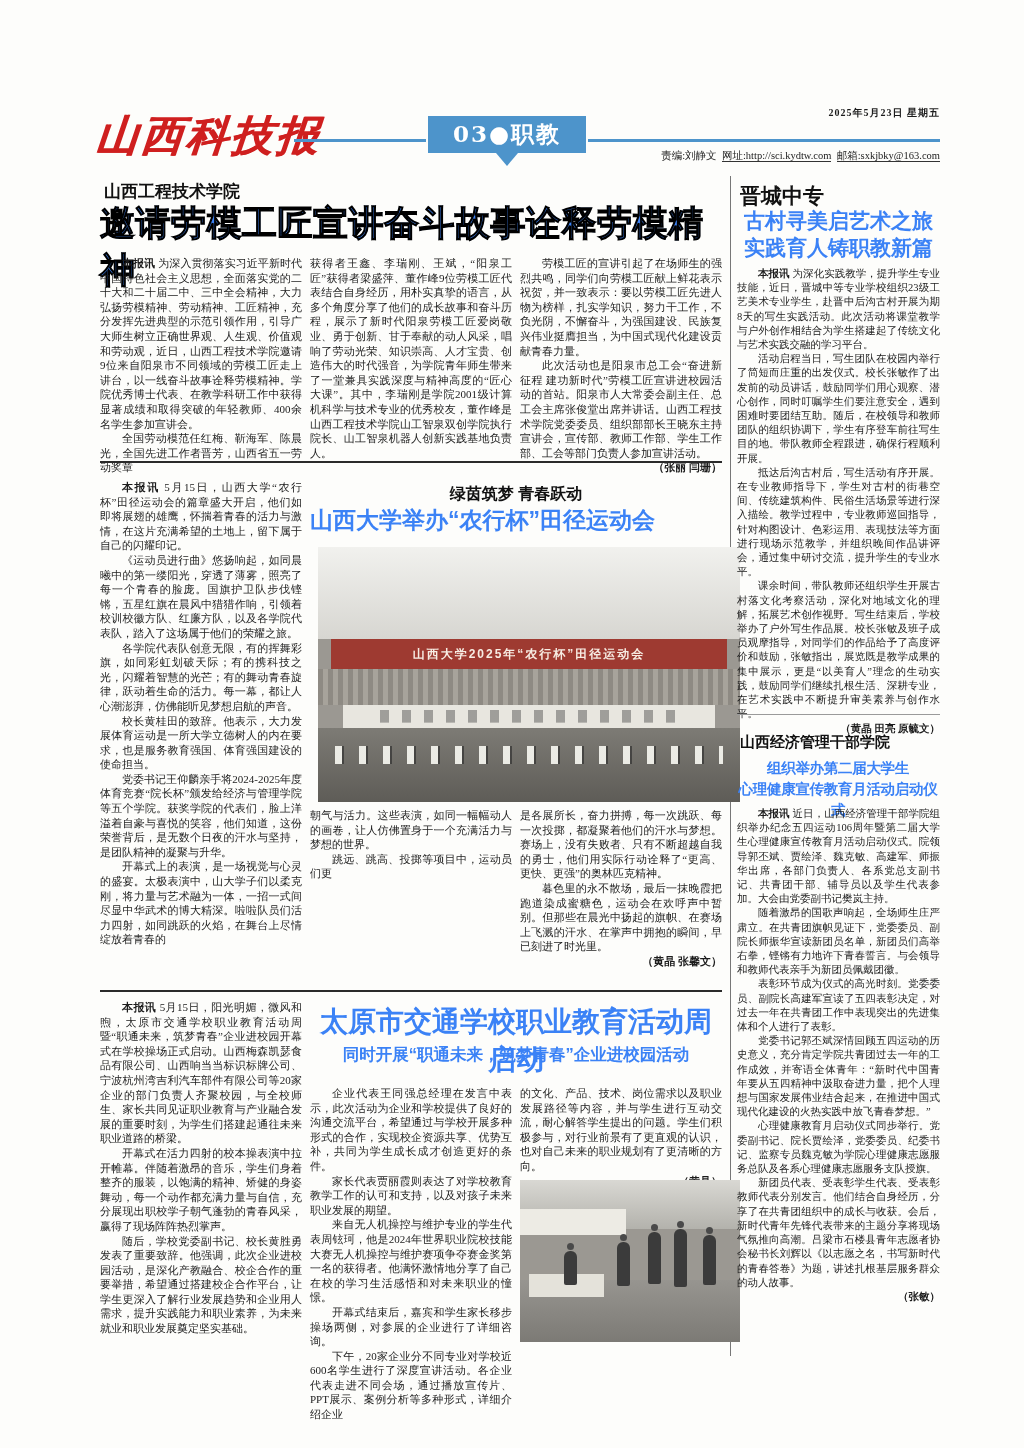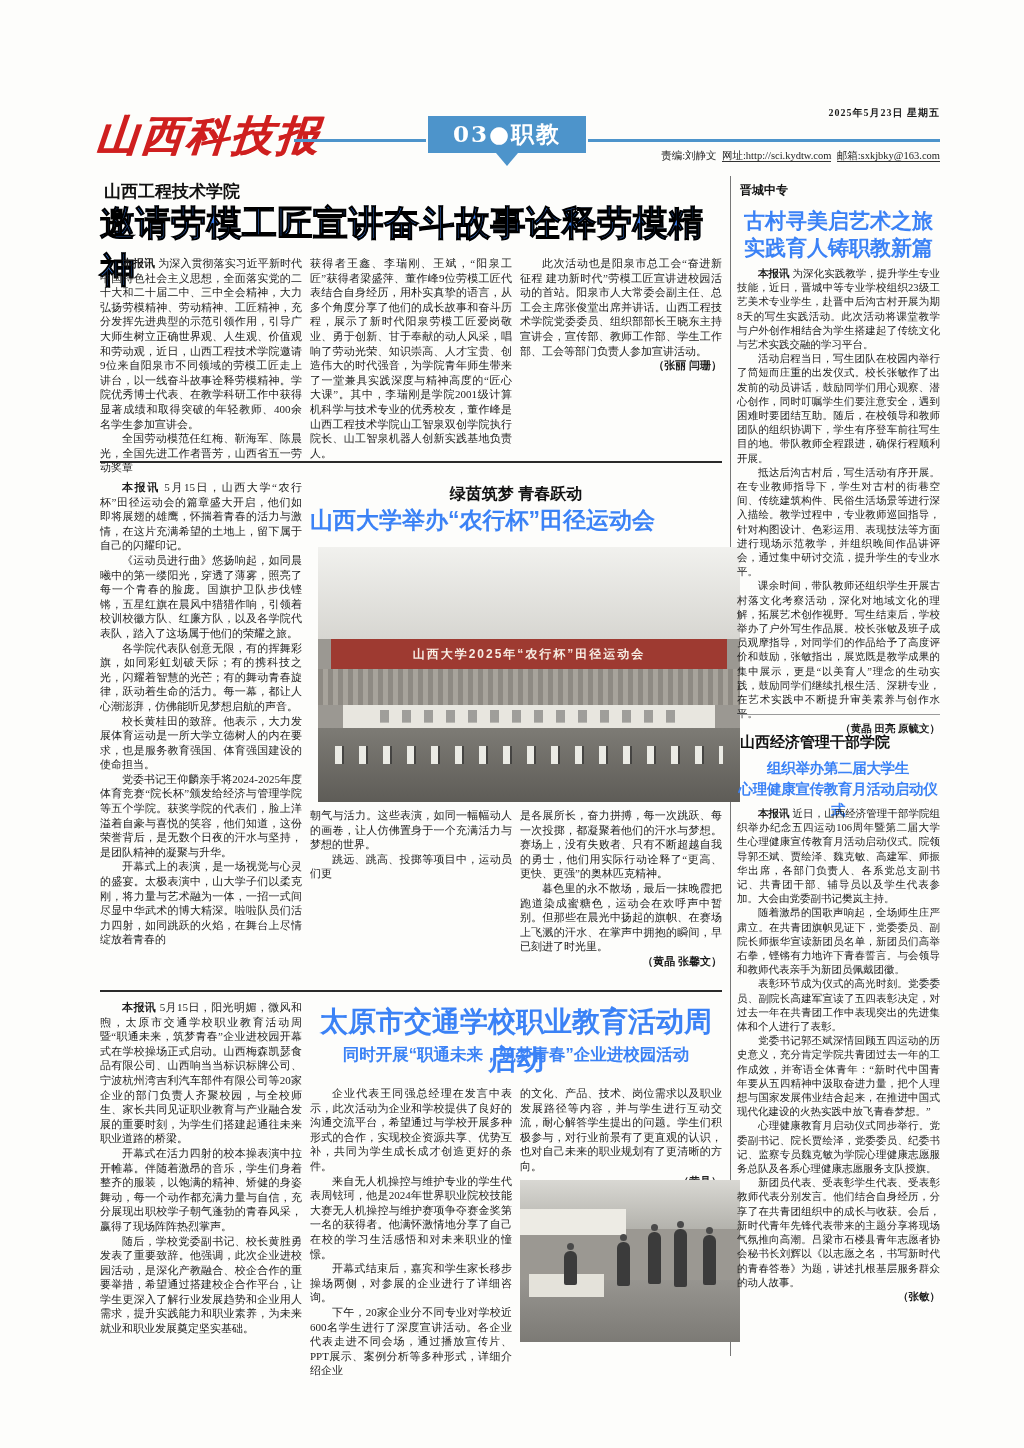--- a/index.html
+++ b/index.html
@@ -83,20 +83,21 @@
     <div class="abs headline" style="left:100px;top:200px;width:626px;font-size:35px;letter-spacing:0.5px;-webkit-text-stroke:1px #000;">邀请劳模工匠宣讲奋斗故事诠释劳模精神</div>
     <div class="abs bodycol" style="left:100px;top:256px;width:202px;">
         <p class="para"><b>本报讯 </b>为深入贯彻落实习近平新时代中国特色社会主义思想，全面落实党的二十大和二十届二中、三中全会精神，大力弘扬劳模精神、劳动精神、工匠精神，充分发挥先进典型的示范引领作用，引导广大师生树立正确世界观、人生观、价值观和劳动观，近日，山西工程技术学院邀请9位来自阳泉市不同领域的劳模工匠走上讲台，以一线奋斗故事诠释劳模精神。学院优秀博士代表、在教学科研工作中获得显著成绩和取得突破的年轻教师、400余名学生参加宣讲会。</p>
         <p class="para">全国劳动模范任红梅、靳海军、陈晨光，全国先进工作者晋芳，山西省五一劳动奖章</p>
       </div>
     <div class="abs bodycol" style="left:310px;top:256px;width:202px;">
         <p class="para cont">获得者王鑫、李瑞刚、王斌，“阳泉工匠”获得者梁盛萍、董作峰9位劳模工匠代表结合自身经历，用朴实真挚的语言，从多个角度分享了他们的成长故事和奋斗历程，展示了新时代阳泉劳模工匠爱岗敬业、勇于创新、甘于奉献的动人风采，唱响了劳动光荣、知识崇高、人才宝贵、创造伟大的时代强音，为学院青年师生带来了一堂兼具实践深度与精神高度的“匠心大课”。其中，李瑞刚是学院2001级计算机科学与技术专业的优秀校友，董作峰是山西工程技术学院山工智泉双创学院执行院长、山工智泉机器人创新实践基地负责人。</p>
       </div>
     <div class="abs bodycol" style="left:520px;top:256px;width:202px;">
       <div>
+          <p class="para">劳模工匠的宣讲引起了在场师生的强烈共鸣，同学们向劳模工匠献上鲜花表示祝贺，并一致表示：要以劳模工匠先进人物为榜样，扎实学知识，努力干工作，不负光阴，不懈奋斗，为强国建设、民族复兴伟业挺膺担当，为中国式现代化建设贡献青春力量。</p>
           <p class="para">此次活动也是阳泉市总工会“奋进新征程 建功新时代”劳模工匠宣讲进校园活动的首站。阳泉市人大常委会副主任、总工会主席张俊堂出席并讲话。山西工程技术学院党委委员、组织部部长王晓东主持宣讲会，宣传部、教师工作部、学生工作部、工会等部门负责人参加宣讲活动。</p>
         </div>
       <p class="byline">（张丽 闫珊）</p>
     </div>
     <div class="abs hrule" style="left:100px;top:461px;width:622px;"></div>
   </section>
 
   <section>
     <div class="abs bodycol" style="left:100px;top:480px;width:202px;">
         <p class="para"><b>本报讯 </b>5月15日，山西大学“农行杯”田径运动会的篇章盛大开启，他们如即将展翅的雄鹰，怀揣着青春的活力与激情，在这片充满希望的土地上，留下属于自己的闪耀印记。</p>
@@ -135,20 +136,21 @@
   <section>
     <div class="abs bodycol" style="left:100px;top:1000px;width:202px;">
         <p class="para"><b>本报讯 </b>5月15日，阳光明媚，微风和煦，太原市交通学校职业教育活动周暨“职通未来，筑梦青春”企业进校园开幕式在学校操场正式启动。山西梅森凯瑟食品有限公司、山西响当当标识标牌公司、宁波杭州湾吉利汽车部件有限公司等20家企业的部门负责人齐聚校园，与全校师生、家长共同见证职业教育与产业融合发展的重要时刻，为学生们搭建起通往未来职业道路的桥梁。</p>
         <p class="para">开幕式在活力四射的校本操表演中拉开帷幕。伴随着激昂的音乐，学生们身着整齐的服装，以饱满的精神、矫健的身姿舞动，每一个动作都充满力量与自信，充分展现出职校学子朝气蓬勃的青春风采，赢得了现场阵阵热烈掌声。</p>
         <p class="para">随后，学校党委副书记、校长黄胜勇发表了重要致辞。他强调，此次企业进校园活动，是深化产教融合、校企合作的重要举措，希望通过搭建校企合作平台，让学生更深入了解行业发展趋势和企业用人需求，提升实践能力和职业素养，为未来就业和职业发展奠定坚实基础。</p>
       </div>
     <div class="abs headline" style="left:310px;top:1003px;width:412px;text-align:center;font-size:28px;">太原市交通学校职业教育活动周启动</div>
     <div class="abs headline" style="left:310px;top:1044px;width:412px;text-align:center;font-size:16.5px;font-weight:bold;">同时开展“职通未来，筑梦青春”企业进校园活动</div>
     <div class="abs bodycol" style="left:310px;top:1086px;width:202px;">
         <p class="para">企业代表王同强总经理在发言中表示，此次活动为企业和学校提供了良好的沟通交流平台，希望通过与学校开展多种形式的合作，实现校企资源共享、优势互补，共同为学生成长成才创造更好的条件。</p>
+        <p class="para">家长代表贾丽霞则表达了对学校教育教学工作的认可和支持，以及对孩子未来职业发展的期望。</p>
         <p class="para">来自无人机操控与维护专业的学生代表周铉珂，他是2024年世界职业院校技能大赛无人机操控与维护赛项争夺赛金奖第一名的获得者。他满怀激情地分享了自己在校的学习生活感悟和对未来职业的憧憬。</p>
         <p class="para">开幕式结束后，嘉宾和学生家长移步操场两侧，对参展的企业进行了详细咨询。</p>
         <p class="para">下午，20家企业分不同专业对学校近600名学生进行了深度宣讲活动。各企业代表走进不同会场，通过播放宣传片、PPT展示、案例分析等多种形式，详细介绍企业</p>
       </div>
     <div class="abs bodycol" style="left:520px;top:1086px;width:202px;">
       <div>
           <p class="para cont">的文化、产品、技术、岗位需求以及职业发展路径等内容，并与学生进行互动交流，耐心解答学生提出的问题。学生们积极参与，对行业前景有了更直观的认识，也对自己未来的职业规划有了更清晰的方向。</p>
         </div>
       <p class="byline">（黄晶）</p>
     </div>
@@ -160,21 +162,21 @@
       <div class="ph2-table"></div>
       <div class="figure" style="left:58%;top:32%;height:52px;"></div>
       <div class="figure" style="left:70%;top:30%;height:58px;"></div>
       <div class="figure" style="left:83%;top:34%;height:50px;"></div>
       <div class="figure" style="left:44%;top:38%;height:44px;"></div>
       <div class="figure" style="left:20%;top:44%;height:34px;"></div>
     </div>
   </section>
 
   <section>
-    <div class="abs kicker" style="left:740px;top:182px;font-size:12px;">晋城中专</div>
+    <div class="abs kicker" style="left:740px;top:182px;font-size:21px;">晋城中专</div>
     <div class="abs headline" style="left:737px;top:207px;width:203px;font-size:21px;line-height:1.3;text-align:center;">
       <div>古村寻美启艺术之旅</div>
       <div>实践育人铸职教新篇</div>
     </div>
     <div class="abs bodycol-sm" style="left:737px;top:266px;width:203px;">
       <div>
           <p class="para"><b>本报讯 </b>为深化实践教学，提升学生专业技能，近日，晋城中等专业学校组织23级工艺美术专业学生，赴晋中后沟古村开展为期8天的写生实践活动。此次活动将课堂教学与户外创作相结合为学生搭建起了传统文化与艺术实践交融的学习平台。</p>
           <p class="para">活动启程当日，写生团队在校园内举行了简短而庄重的出发仪式。校长张敏作了出发前的动员讲话，鼓励同学们用心观察、潜心创作，同时叮嘱学生们要注意安全，遇到困难时要团结互助。随后，在校领导和教师团队的组织协调下，学生有序登车前往写生目的地。带队教师全程跟进，确保行程顺利开展。</p>
           <p class="para">抵达后沟古村后，写生活动有序开展。在专业教师指导下，学生对古村的街巷空间、传统建筑构件、民俗生活场景等进行深入描绘。教学过程中，专业教师巡回指导，针对构图设计、色彩运用、表现技法等方面进行现场示范教学，并组织晚间作品讲评会，通过集中研讨交流，提升学生的专业水平。</p>
           <p class="para">课余时间，带队教师还组织学生开展古村落文化考察活动，深化对地域文化的理解，拓展艺术创作视野。写生结束后，学校举办了户外写生作品展。校长张敏及班子成员观摩指导，对同学们的作品给予了高度评价和鼓励，张敏指出，展览既是教学成果的集中展示，更是“以美育人”理念的生动实践，鼓励同学们继续扎根生活、深耕专业，在艺术实践中不断提升审美素养与创作水平。</p>

